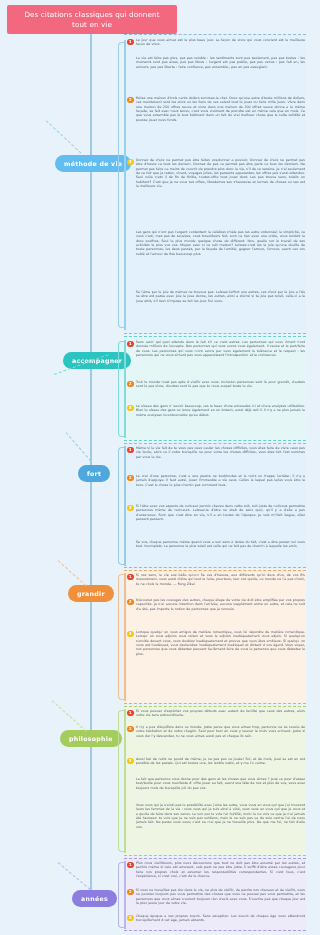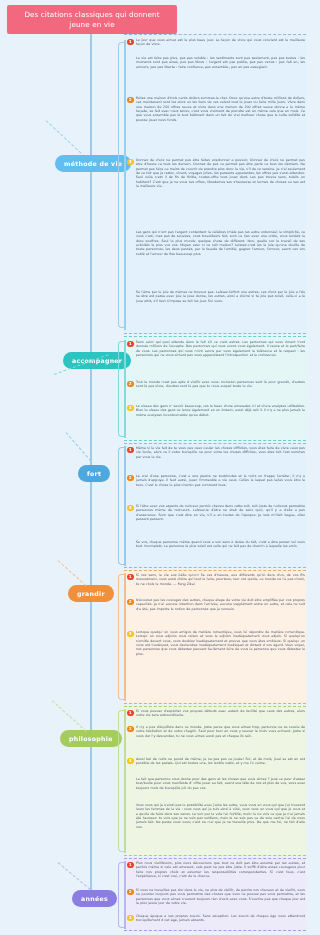--- a/index.html
+++ b/index.html
@@ -109,21 +109,21 @@
   }
   .para.nobadge { margin-left: 9px; }
 </style>
 </head>
 <body>
 
 <div id="canvas">
 
   <div id="title-banner">
     <span class="tline">Des citations classiques qui donnent</span>
-    <span class="tline">jeune en vie</span>
+    <span class="tline">tout en vie</span>
   </div>
 
   <div class="trunk" style="left:90px; top:34px; height:870px; background:#9ecae8;"></div>
 
   <div class="section" style="top:34px; height:300px;">
     <div class="sec-tint" style="background:#e2f1fb; border-top:1px dashed #8fb9d6; border-bottom:1px dashed #8fb9d6;"></div>
   </div>
 
   <div class="node" style="left:55px; top:155px; background:#62bdf0;">
     <span>méthode de vie</span>

